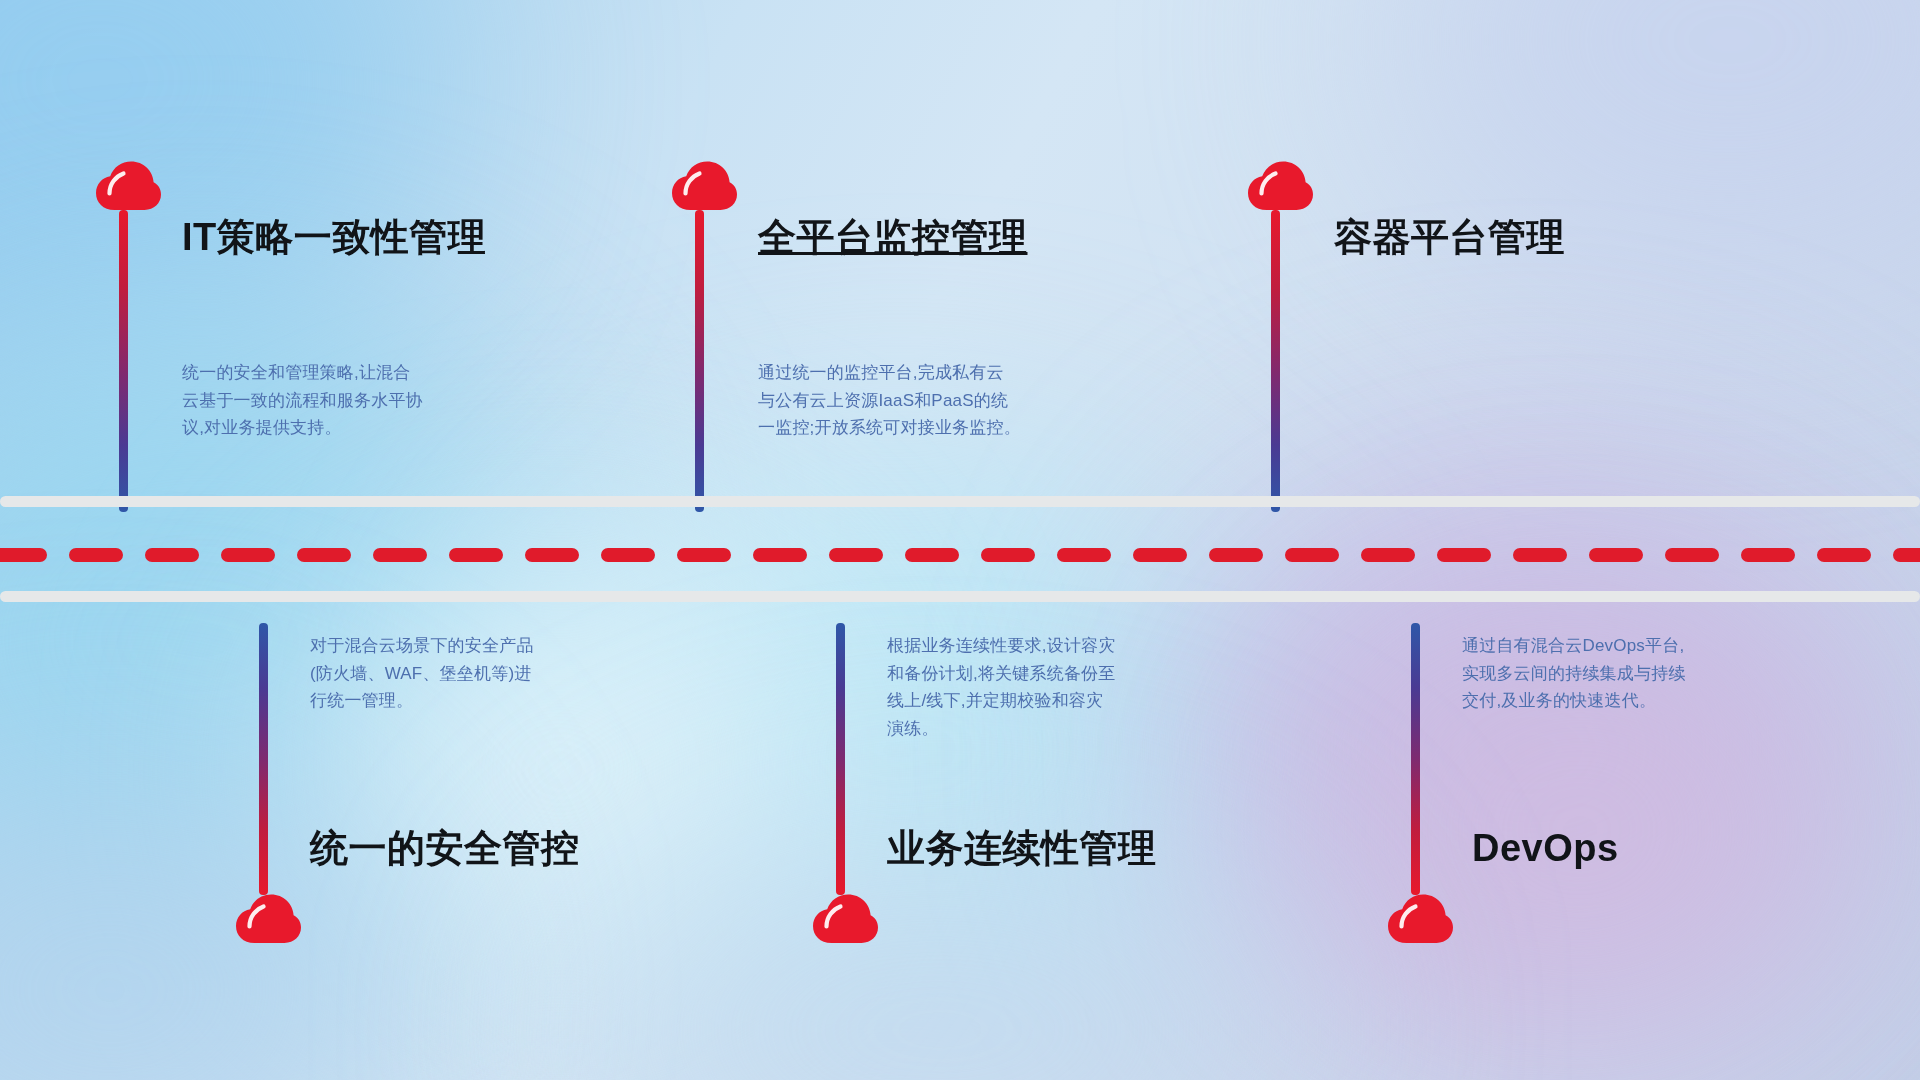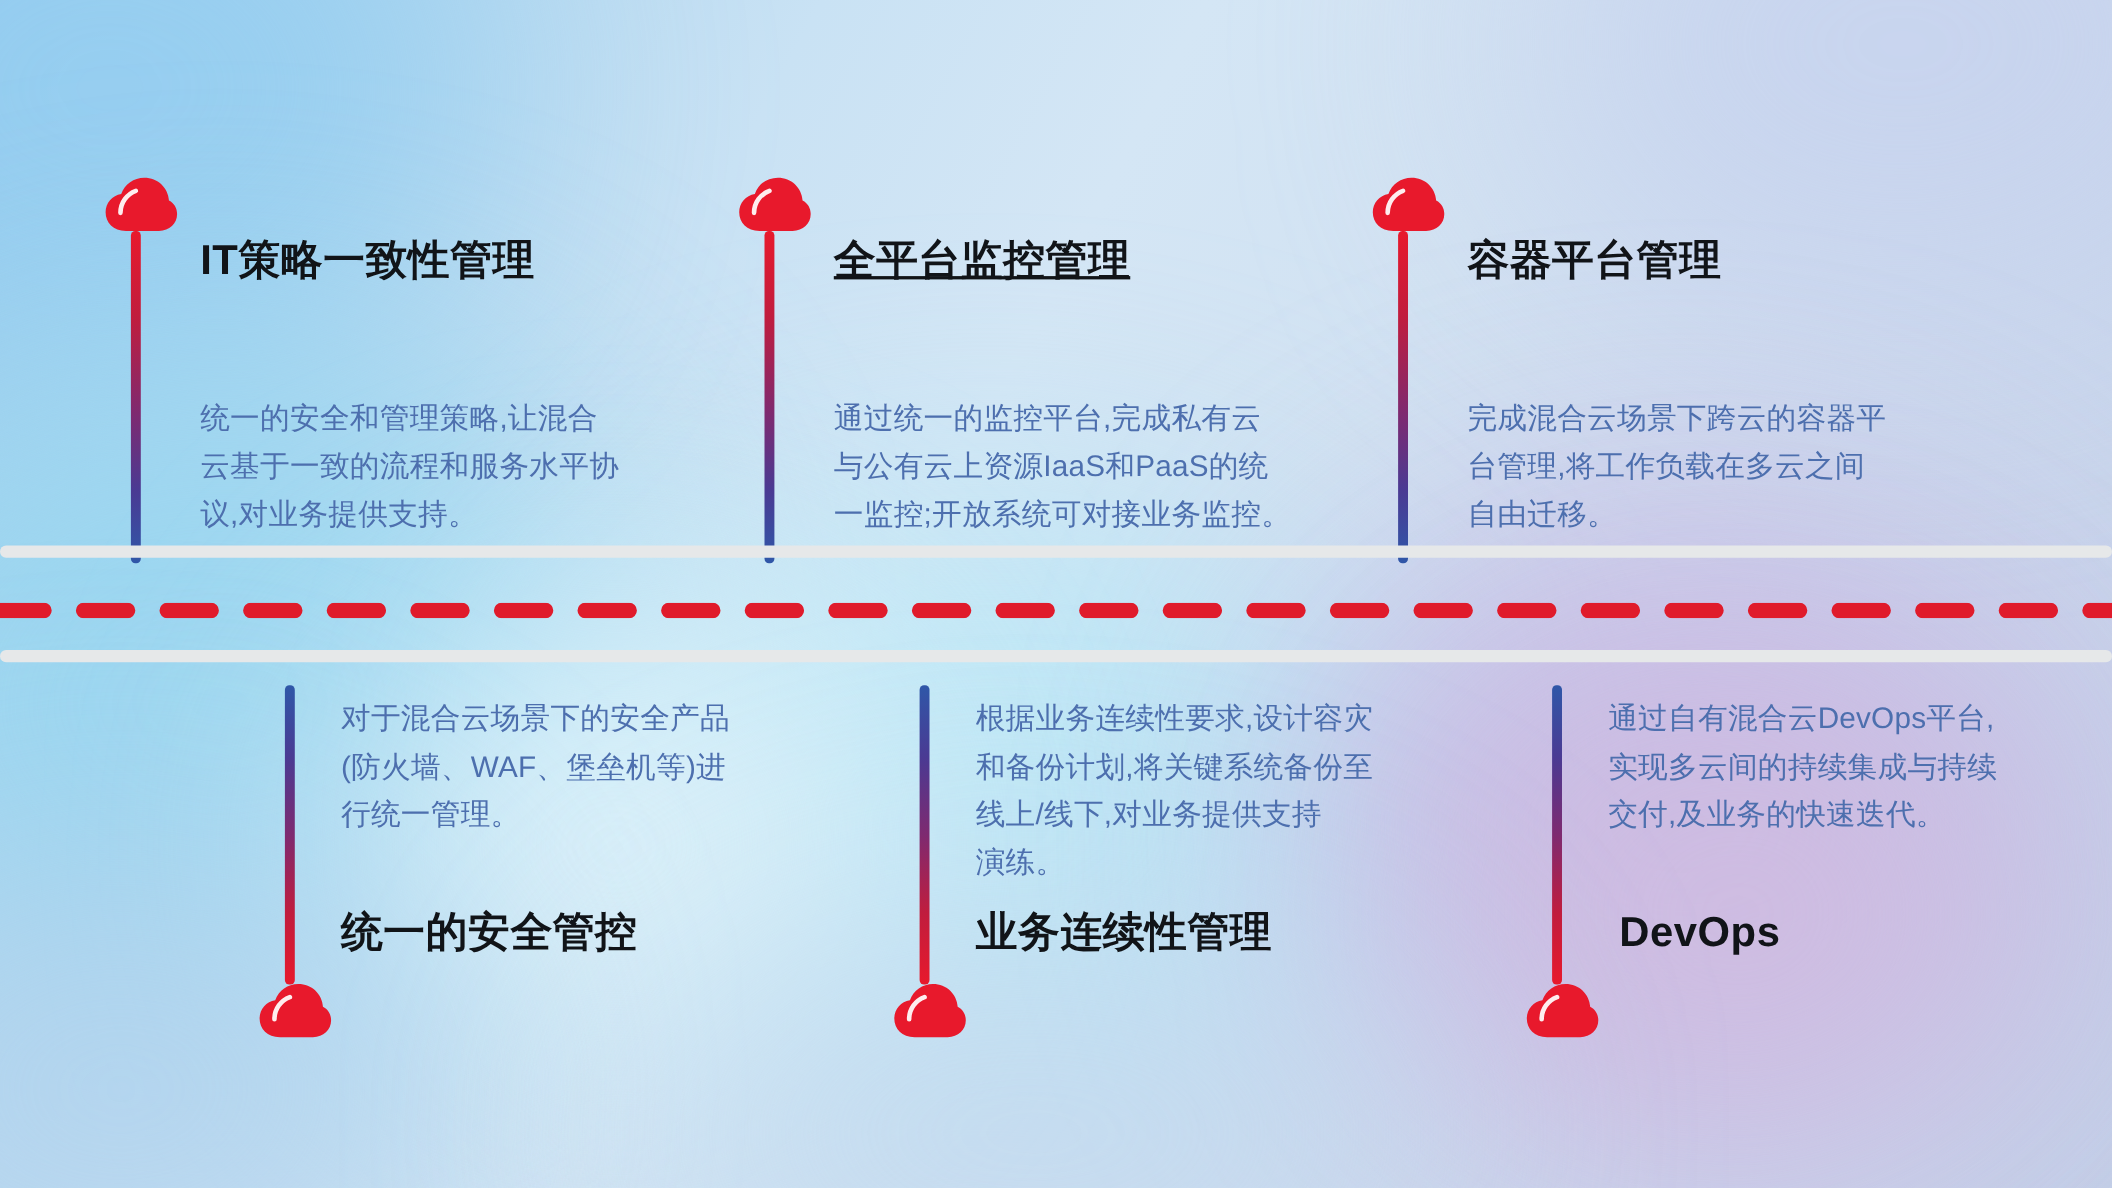--- a/index.html
+++ b/index.html
@@ -94,21 +94,21 @@
     color: #111418;
     font-weight: 700;
     font-size: 38px;
     line-height: 1.2;
     white-space: nowrap;
     letter-spacing: 0.5px;
   }
   .body-text {
     position: absolute;
     color: #4d6fae;
-    font-size: 27px;
+    font-size: 17px;
     line-height: 1.62;
     letter-spacing: 0.2px;
     white-space: pre-line;
   }
 </style>
 </head>
 <body>
 
 <div id="stage">
 
@@ -147,23 +147,20 @@
 一监控;开放系统可对接业务监控。</div>
 
   <div class="marker" style="left:1246px; top:160px;">
     <svg class="cloud-icon" viewBox="0 0 68 52">
       <path d="M20.5 50 C9 50 2 42.5 2 33 C2 24.5 8 17.6 16.2 16.3 C19.4 7.2 27.6 1.5 37.2 1.5 C49.4 1.5 58.8 10.5 59.6 22.2 C64.4 24.6 67 29.2 67 34.6 C67 43.2 60 50 50.5 50 Z" fill="#e8192c"></path>
       <path d="M15.5 33.5 C15.5 24 21.5 16.5 29.5 13.5" stroke="#ffffff" stroke-width="4.2" stroke-linecap="round" fill="none" opacity="0.92"></path>
     </svg>
     <div class="stem stem-down" style="left:25px; top:50px; height:302px;"></div>
   </div>
   <div class="heading" style="left:1334px; top:215px;">容器平台管理</div>
-  <div class="body-text" style="left:1334px; top:359px; width:450px;">完成混合云场景下跨云的容器平
-台管理,将工作负载在多云之间
-自由迁移。</div>
 
   <div class="divider-line top"></div>
   <svg class="divider-dashed" viewBox="0 0 1920 14" preserveAspectRatio="none">
     <line x1="0" y1="7" x2="1920" y2="7" stroke="#e01b2b" stroke-width="14" stroke-linecap="round" stroke-dasharray="40 36"></line>
   </svg>
   <div class="divider-line bottom"></div>
 
   <div class="marker" style="left:259px; top:623px;">
     <div class="stem stem-up" style="left:0px; top:0px; height:272px;"></div>
     <svg class="cloud-icon" style="left:-25px; top:270px;" viewBox="0 0 68 52">
@@ -178,21 +175,21 @@
 
   <div class="marker" style="left:836px; top:623px;">
     <div class="stem stem-up" style="left:0px; top:0px; height:272px;"></div>
     <svg class="cloud-icon" style="left:-25px; top:270px;" viewBox="0 0 68 52">
       <path d="M20.5 50 C9 50 2 42.5 2 33 C2 24.5 8 17.6 16.2 16.3 C19.4 7.2 27.6 1.5 37.2 1.5 C49.4 1.5 58.8 10.5 59.6 22.2 C64.4 24.6 67 29.2 67 34.6 C67 43.2 60 50 50.5 50 Z" fill="#e8192c"></path>
       <path d="M15.5 33.5 C15.5 24 21.5 16.5 29.5 13.5" stroke="#ffffff" stroke-width="4.2" stroke-linecap="round" fill="none" opacity="0.92"></path>
     </svg>
   </div>
   <div class="body-text" style="left:887px; top:632px; width:450px;">根据业务连续性要求,设计容灾
 和备份计划,将关键系统备份至
-线上/线下,对业务提供支持
+线上/线下,并定期校验和容灾
 演练。</div>
   <div class="heading" style="left:887px; top:826px;">业务连续性管理</div>
 
   <div class="marker" style="left:1411px; top:623px;">
     <div class="stem stem-up" style="left:0px; top:0px; height:272px;"></div>
     <svg class="cloud-icon" style="left:-25px; top:270px;" viewBox="0 0 68 52">
       <path d="M20.5 50 C9 50 2 42.5 2 33 C2 24.5 8 17.6 16.2 16.3 C19.4 7.2 27.6 1.5 37.2 1.5 C49.4 1.5 58.8 10.5 59.6 22.2 C64.4 24.6 67 29.2 67 34.6 C67 43.2 60 50 50.5 50 Z" fill="#e8192c"></path>
       <path d="M15.5 33.5 C15.5 24 21.5 16.5 29.5 13.5" stroke="#ffffff" stroke-width="4.2" stroke-linecap="round" fill="none" opacity="0.92"></path>
     </svg>
   </div>

